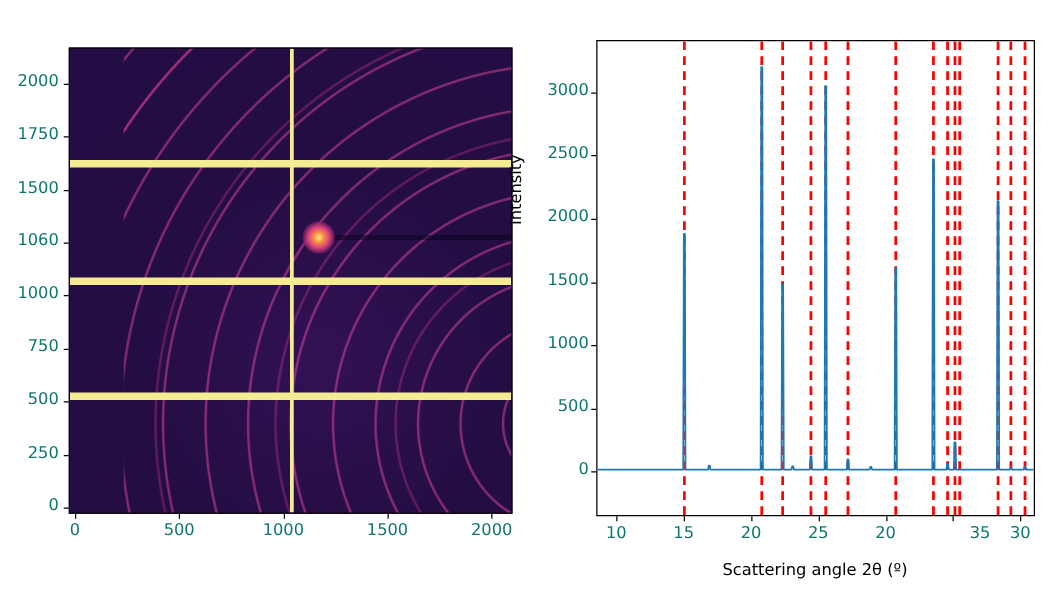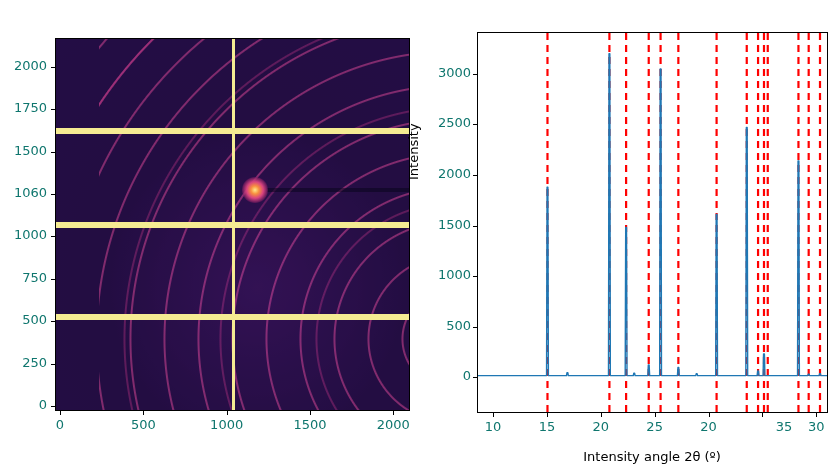--- a/index.html
+++ b/index.html
@@ -158,21 +158,21 @@
             <line x1="330.6882716049382" x2="330.6882716049382" y1="0" y2="379" stroke="#ff0000" stroke-width="2.2" stroke-dasharray="7,5"></line>
             <line x1="341.99845679012344" x2="341.99845679012344" y1="0" y2="379" stroke="#ff0000" stroke-width="2.2" stroke-dasharray="7,5"></line>
           </g>
         <path id="data-path" fill="none" stroke="#1f77b4" stroke-width="1.4" stroke-linejoin="round" d="M 0.00 342.62 L 68.56 342.62 L 69.06 154.13 L 69.89 154.13 L 70.39 342.62 L 88.49 342.62 L 88.99 339.58 L 89.82 339.58 L 90.32 342.62 L 130.50 342.62 L 131.00 20.72 L 131.83 20.72 L 132.33 342.62 L 147.19 342.62 L 147.70 194.55 L 148.52 194.55 L 149.03 342.62 L 155.27 342.62 L 155.78 340.09 L 156.60 340.09 L 157.10 342.62 L 169.81 342.62 L 170.32 332.00 L 171.14 332.00 L 171.65 342.62 L 181.66 342.62 L 182.17 35.88 L 182.99 35.88 L 183.49 342.62 L 199.44 342.62 L 199.94 334.53 L 200.76 334.53 L 201.27 342.62 L 217.75 342.62 L 218.25 340.59 L 219.08 340.59 L 219.58 342.62 L 237.68 342.62 L 238.18 181.41 L 239.00 181.41 L 239.51 342.62 L 267.84 342.62 L 268.34 94.50 L 269.16 94.50 L 269.67 342.62 L 279.15 342.62 L 279.65 338.07 L 280.47 338.07 L 280.98 342.62 L 285.07 342.62 L 285.57 320.89 L 286.40 320.89 L 286.90 342.62 L 319.54 342.62 L 320.04 127.85 L 320.87 127.85 L 321.37 342.62 L 329.77 342.62 L 330.28 341.10 L 331.10 341.10 L 331.60 342.62 L 341.08 342.62 L 341.59 340.59 L 342.41 340.59 L 342.91 342.62 L 349.00 342.62"></path>
       </svg>
     </div>
 
     <div id="ylabel">Intensity</div>
 
     <div class="axis-title" style="left:222px;top:449px;transform:translateX(-50%);">
-      <span>Intensity angle 2θ (º)</span>
+      <span>Scattering angle 2θ (º)</span>
     </div>
 
     <div id="right-yticks">
         <div class="tick-label" style="left: 0px; width: 41px; text-align: right; top: 368.132px;">0</div>
         <div class="tickmark" style="left: 43px; top: 377.132px; width: 4px; height: 1px;"></div>
         <div class="tick-label" style="left: 0px; width: 41px; text-align: right; top: 317.599px;">500</div>
         <div class="tickmark" style="left: 43px; top: 326.599px; width: 4px; height: 1px;"></div>
         <div class="tick-label" style="left: 0px; width: 41px; text-align: right; top: 267.065px;">1000</div>
         <div class="tickmark" style="left: 43px; top: 276.065px; width: 4px; height: 1px;"></div>
         <div class="tick-label" style="left: 0px; width: 41px; text-align: right; top: 216.532px;">1500</div>

